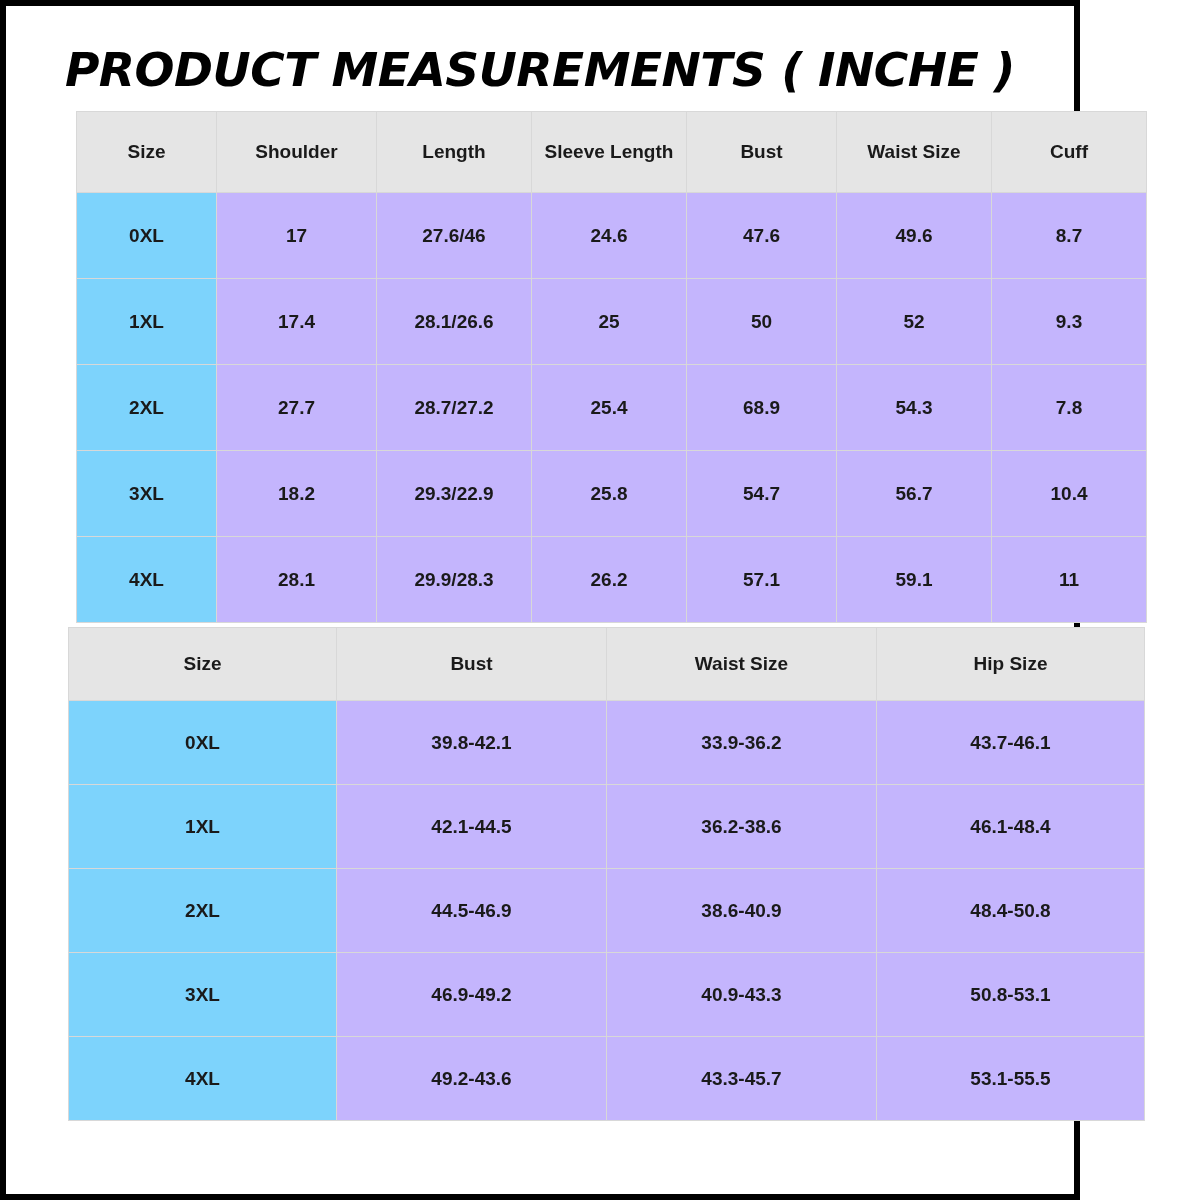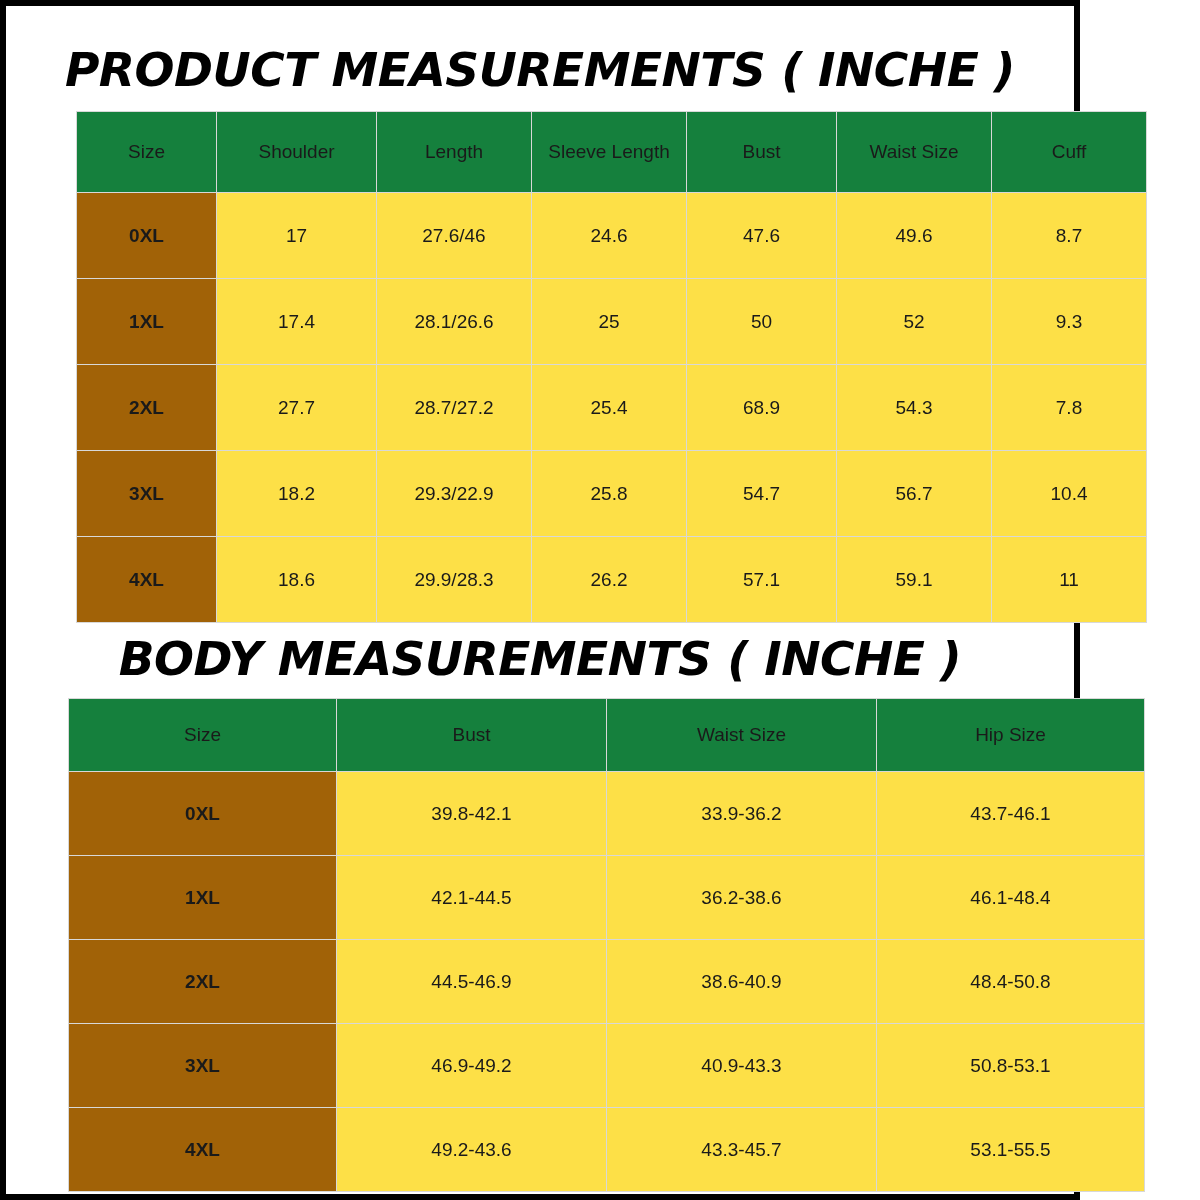--- a/index.html
+++ b/index.html
@@ -56,36 +56,36 @@
     margin: 0 0 0 62px;
   }
   th, td {
     border: 1px solid #d8d8d8;
     text-align: center;
     vertical-align: middle;
     color: #1a1a1a;
     font-family: "Liberation Sans", sans-serif;
   }
   thead th {
-    background: #15803d;
+    background: #e5e5e5;
     font-size: 19px;
-    font-weight: normal;
+    font-weight: bold;
     line-height: 1.15;
   }
   .product-table thead th { height: 78px; }
   .body-table thead th { height: 70px; }
   tbody td {
-    background: #fde047;
+    background: #c4b5fd;
     font-size: 19px;
-    font-weight: normal;
+    font-weight: bold;
   }
   .product-table tbody td { height: 83px; }
   .body-table tbody td { height: 81px; }
   tbody td.size-cell {
-    background: #a16207;
+    background: #7dd3fc;
     font-weight: bold;
   }
   .divider-gap { height: 4px; }
 </style>
 </head>
 <body>
 
 <div class="page">
 
   <div class="section">
@@ -144,35 +144,34 @@
           <td class="size-cell">3XL</td>
           <td>18.2</td>
           <td>29.3/22.9</td>
           <td>25.8</td>
           <td>54.7</td>
           <td>56.7</td>
           <td>10.4</td>
         </tr>
         <tr>
           <td class="size-cell">4XL</td>
-          <td>18.6</td>
+          <td>28.1</td>
           <td>29.9/28.3</td>
           <td>26.2</td>
           <td>57.1</td>
           <td>59.1</td>
           <td>11</td>
         </tr>
       </tbody>
     </table>
   </div>
 
   <div class="divider-gap"></div>
 
   <div class="section">
-    <h1 class="section-title" id="title-body">BODY MEASUREMENTS ( INCHE )</h1>
 
     <table class="body-table">
       <colgroup>
         <col style="width:268px">
         <col style="width:270px">
         <col style="width:270px">
         <col style="width:268px">
       </colgroup>
       <thead>
         <tr>

